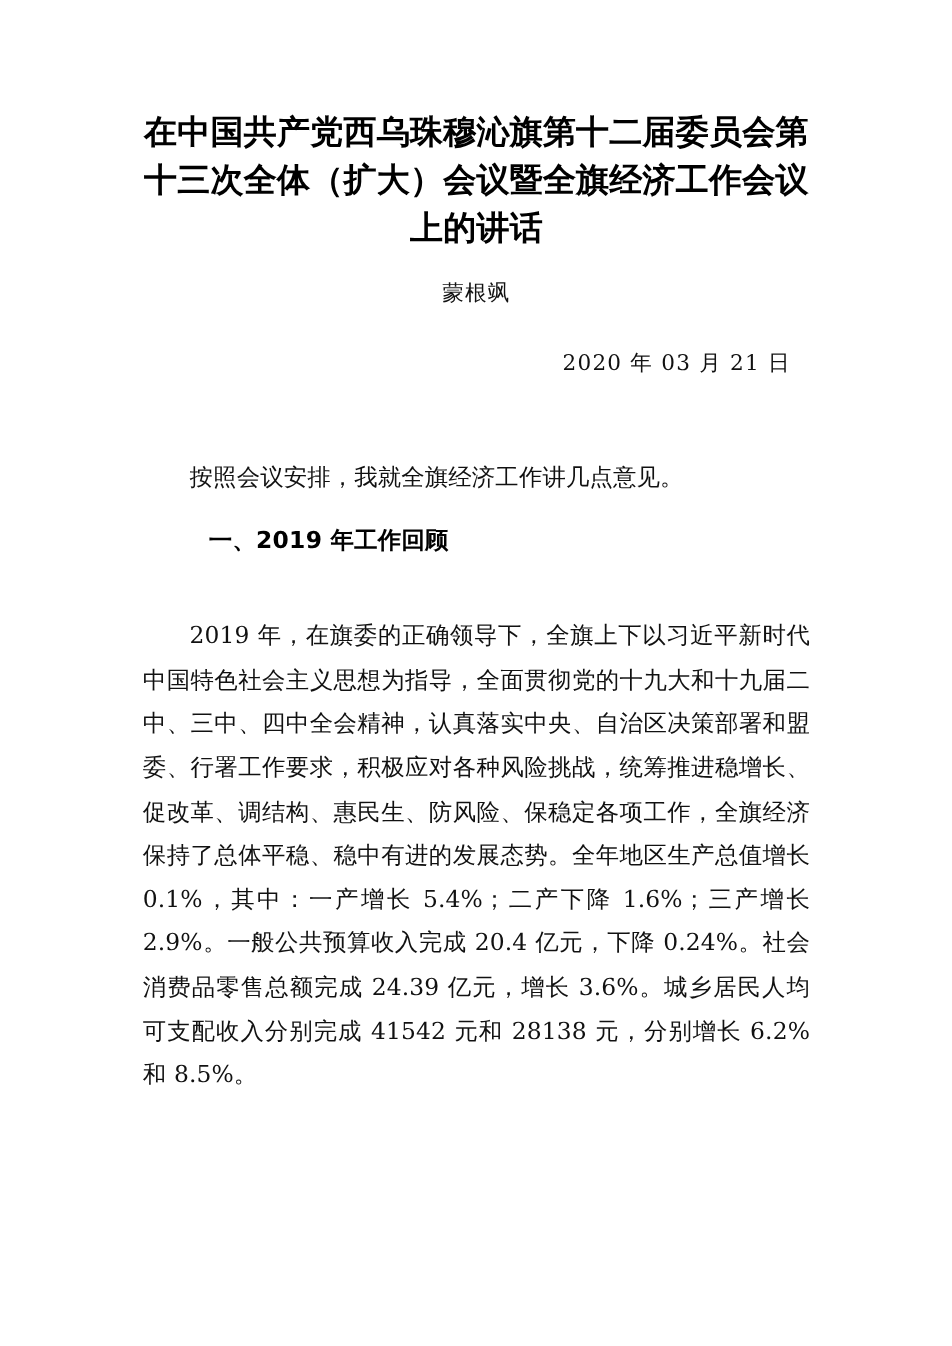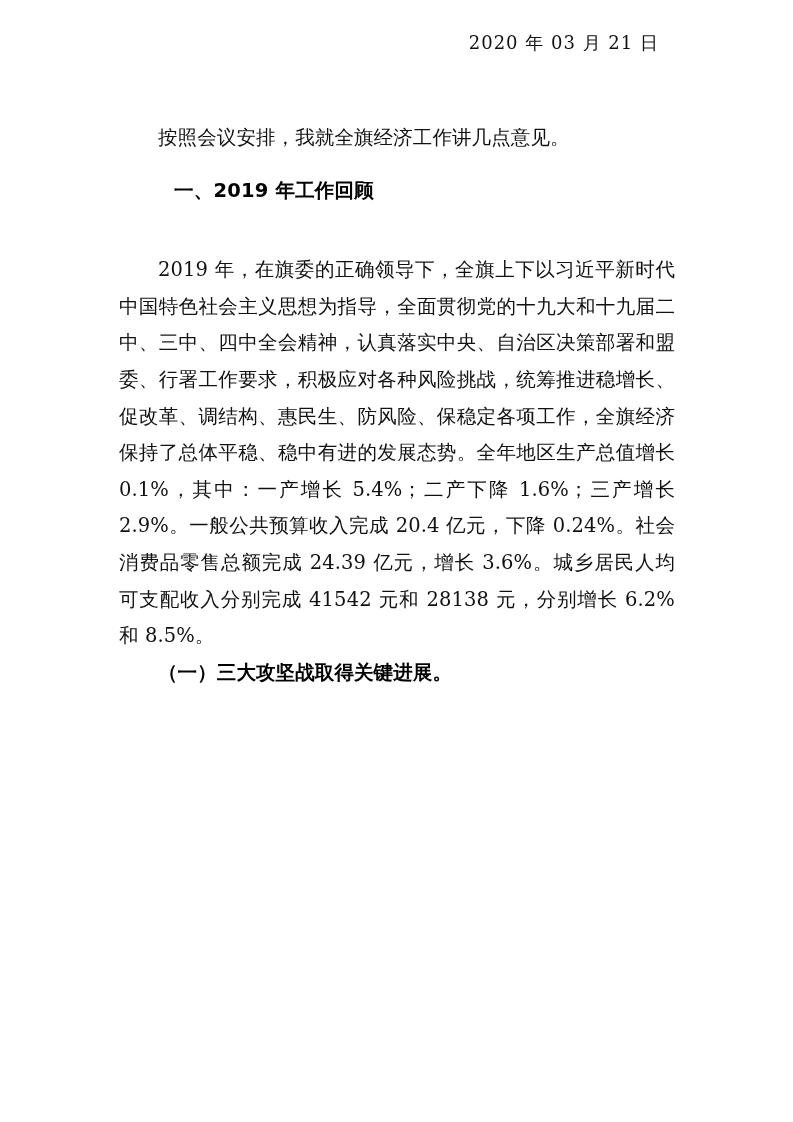--- a/index.html
+++ b/index.html
@@ -101,32 +101,33 @@
     color: #000;
     letter-spacing: 0.1px;
   }
 </style>
 </head>
 <body>
 
 <div class="page">
   <div class="content">
 
+    <h1 class="doc-title">在中国共产党西乌珠穆沁旗第十二届委员会第十三次全体（扩大）会议暨全旗经济工作会议上的讲话</h1>
 
+    <p class="doc-author">蒙根飒</p>
 
     <p class="doc-date">2020 年 03 月 21 日</p>
 
     <div class="body-block">
 
 
       <p class="para indent">按照会议安排，我就全旗经济工作讲几点意见。</p>
 
       <h2 class="heading-1">一、2019 年工作回顾</h2>
 
       <p class="para body-main">2019 年，在旗委的正确领导下，全旗上下以习近平新时代中国特色社会主义思想为指导，全面贯彻党的十九大和十九届二中、三中、四中全会精神，认真落实中央、自治区决策部署和盟委、行署工作要求，积极应对各种风险挑战，统筹推进稳增长、促改革、调结构、惠民生、防风险、保稳定各项工作，全旗经济保持了总体平稳、稳中有进的发展态势。全年地区生产总值增长 0.1%，其中：一产增长 5.4%；二产下降 1.6%；三产增长 2.9%。一般公共预算收入完成 20.4 亿元，下降 0.24%。社会消费品零售总额完成 24.39 亿元，增长 3.6%。城乡居民人均可支配收入分别完成 41542 元和 28138 元，分别增长 6.2%和 8.5%。</p>
 
 
-      <h3 class="heading-2">（一）三大攻坚战取得关键进展。</h3>
 
 
     </div>
   </div>
 </div>
 
 </body></html>

